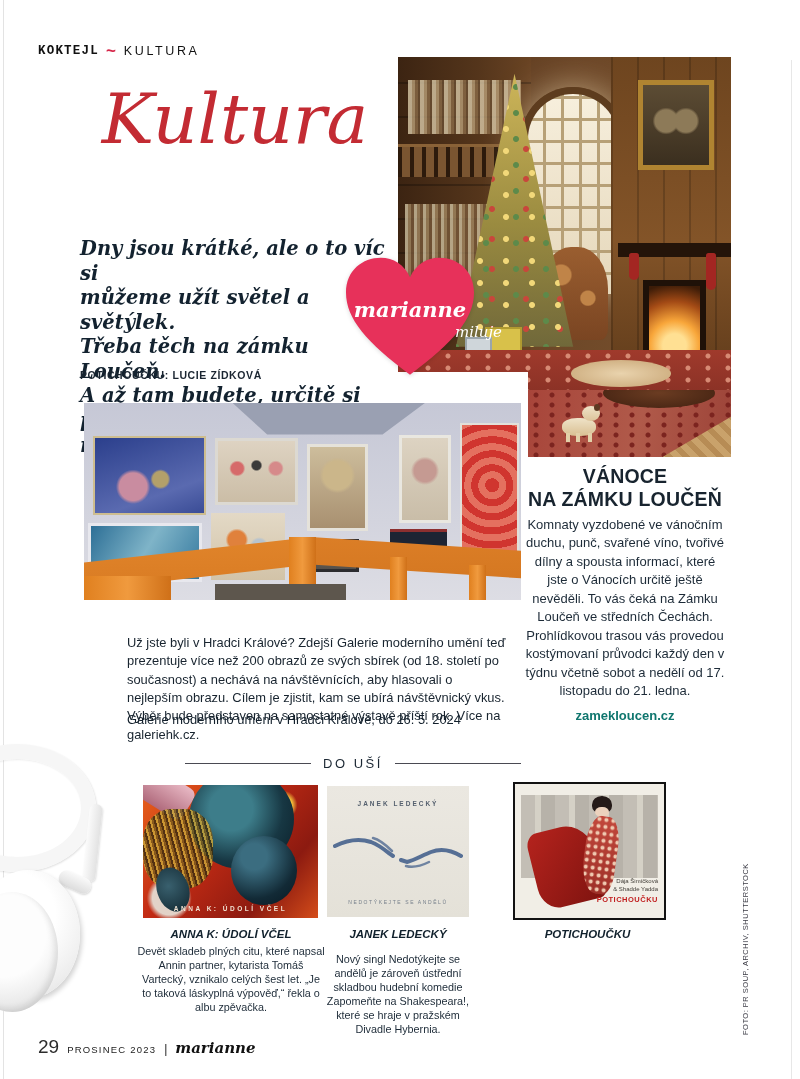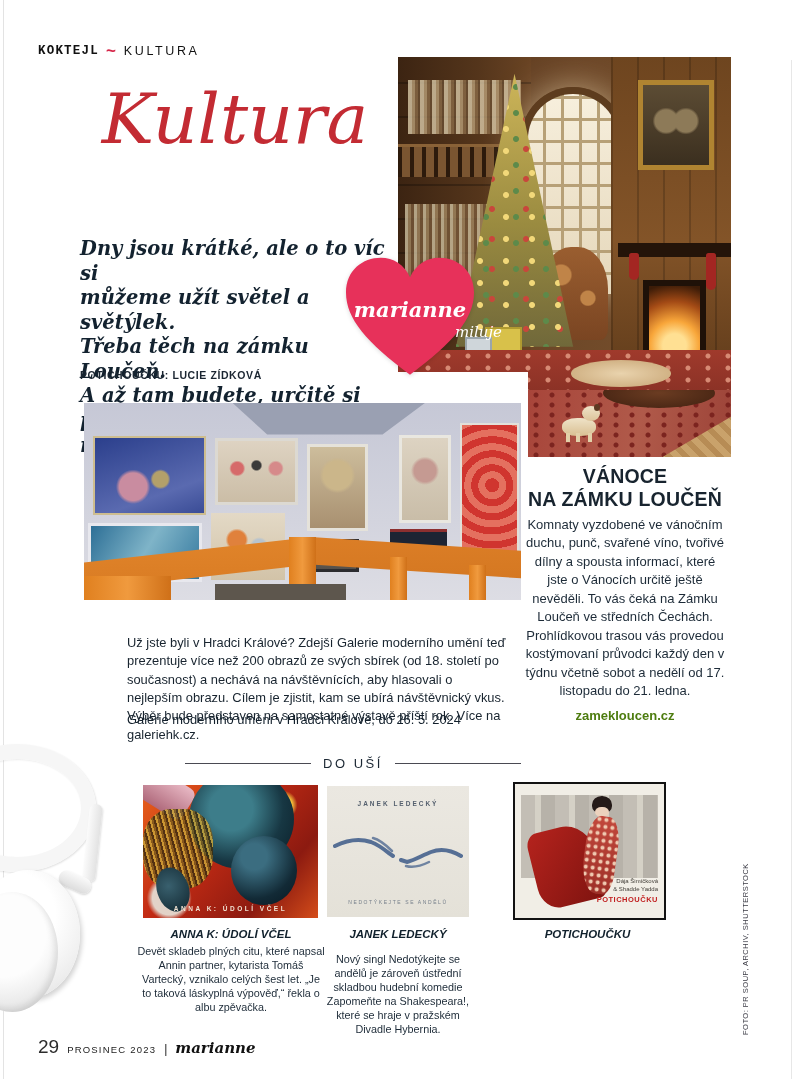--- a/index.html
+++ b/index.html
@@ -154,21 +154,21 @@
     clip-path:polygon(52% 68%,100% 75%,100% 89%,52% 82%);background:linear-gradient(#ef9136,#d2751f);}
   .g-post{position:absolute;background:linear-gradient(90deg,#e0801f,#f09a3e,#cf7018);}
   .g-bench{position:absolute;left:30%;bottom:0;width:30%;height:8%;background:#5d564d;}
 
   
   .loucen-title{left:522px;top:465px;width:206px;text-align:center;white-space:pre-line;
     font-weight:bold;font-size:19.5px;line-height:1.18;letter-spacing:.2px;color:#18242f;}
   .loucen-body{left:525px;top:516px;width:200px;text-align:center;
     font-size:13px;line-height:1.42;color:#1d2b38;}
   .loucen-url{left:525px;top:708px;width:200px;text-align:center;
-    font-size:13px;font-weight:bold;color:#4d7c0f;}
+    font-size:13px;font-weight:bold;color:#0f766e;}
 
   
   .ga-title{left:127px;top:601px;font-family:"DejaVu Serif",serif;font-style:italic;font-weight:bold;
     font-size:24px;color:#c5262c;}
   .ga-body{left:127px;top:634px;width:382px;font-size:12.9px;line-height:1.42;color:#18242f;}
   .ga-venue{left:127px;top:712px;width:382px;font-size:12.9px;font-weight:normal;color:#13202c;}
 
   
   .divider{left:185px;top:756px;width:336px;display:flex;align-items:center;gap:12px;}
   .divider .line{flex:1;height:1px;background:#4a4a52;}

